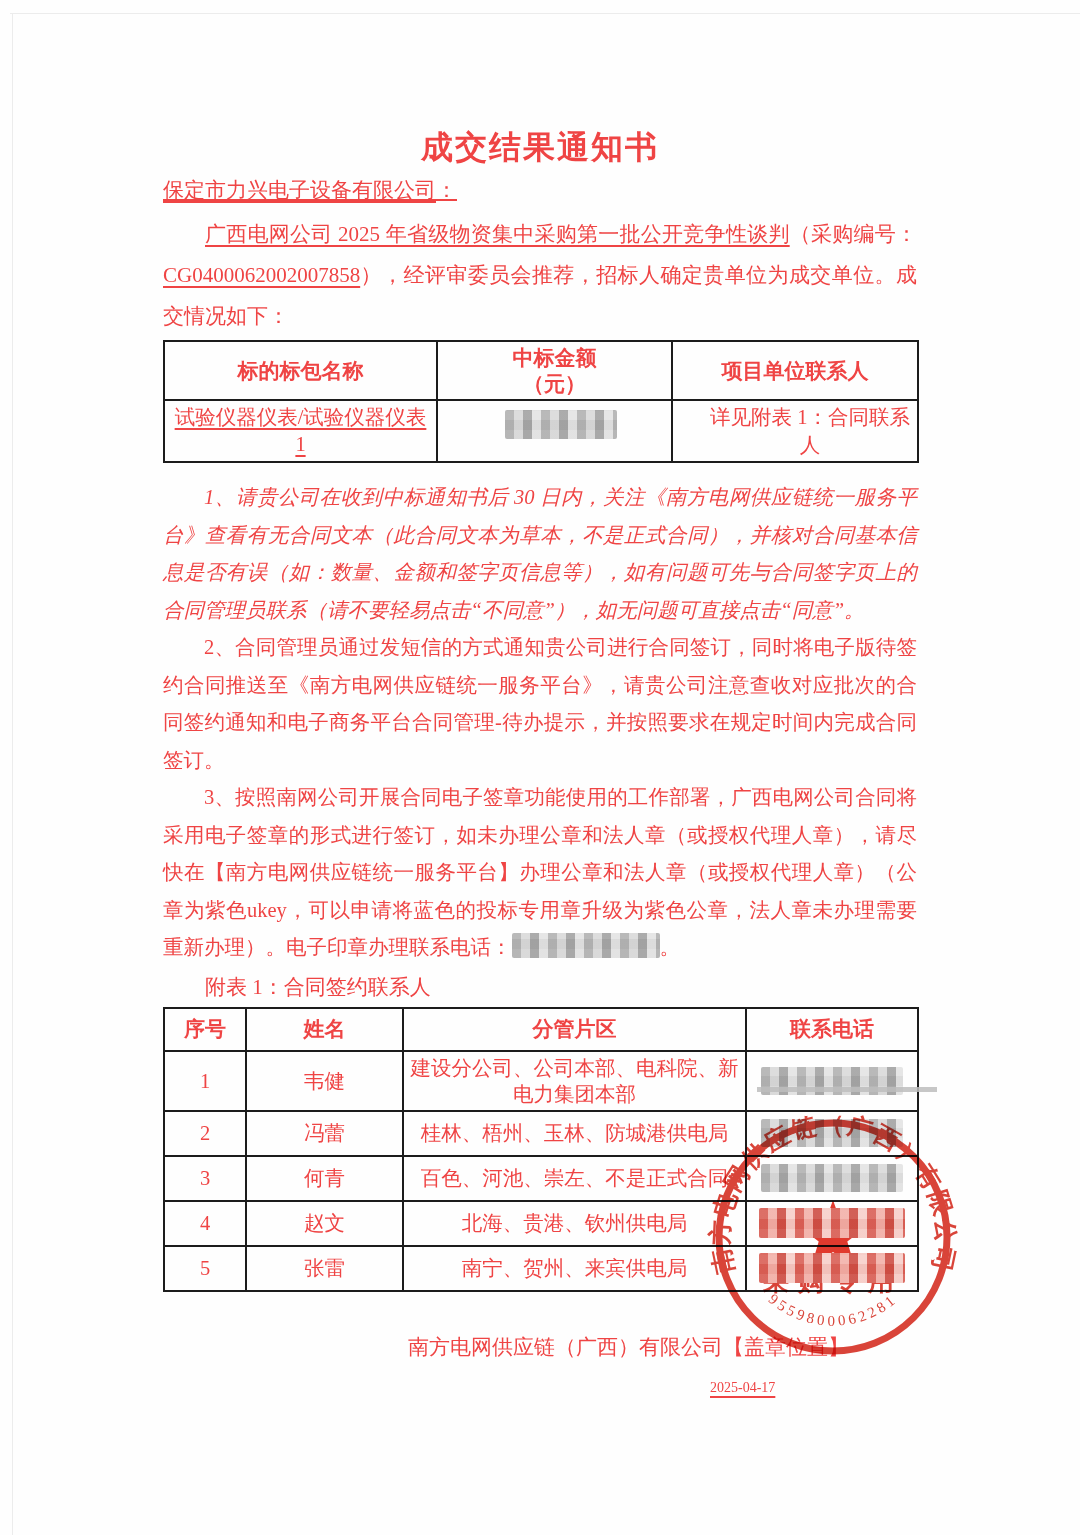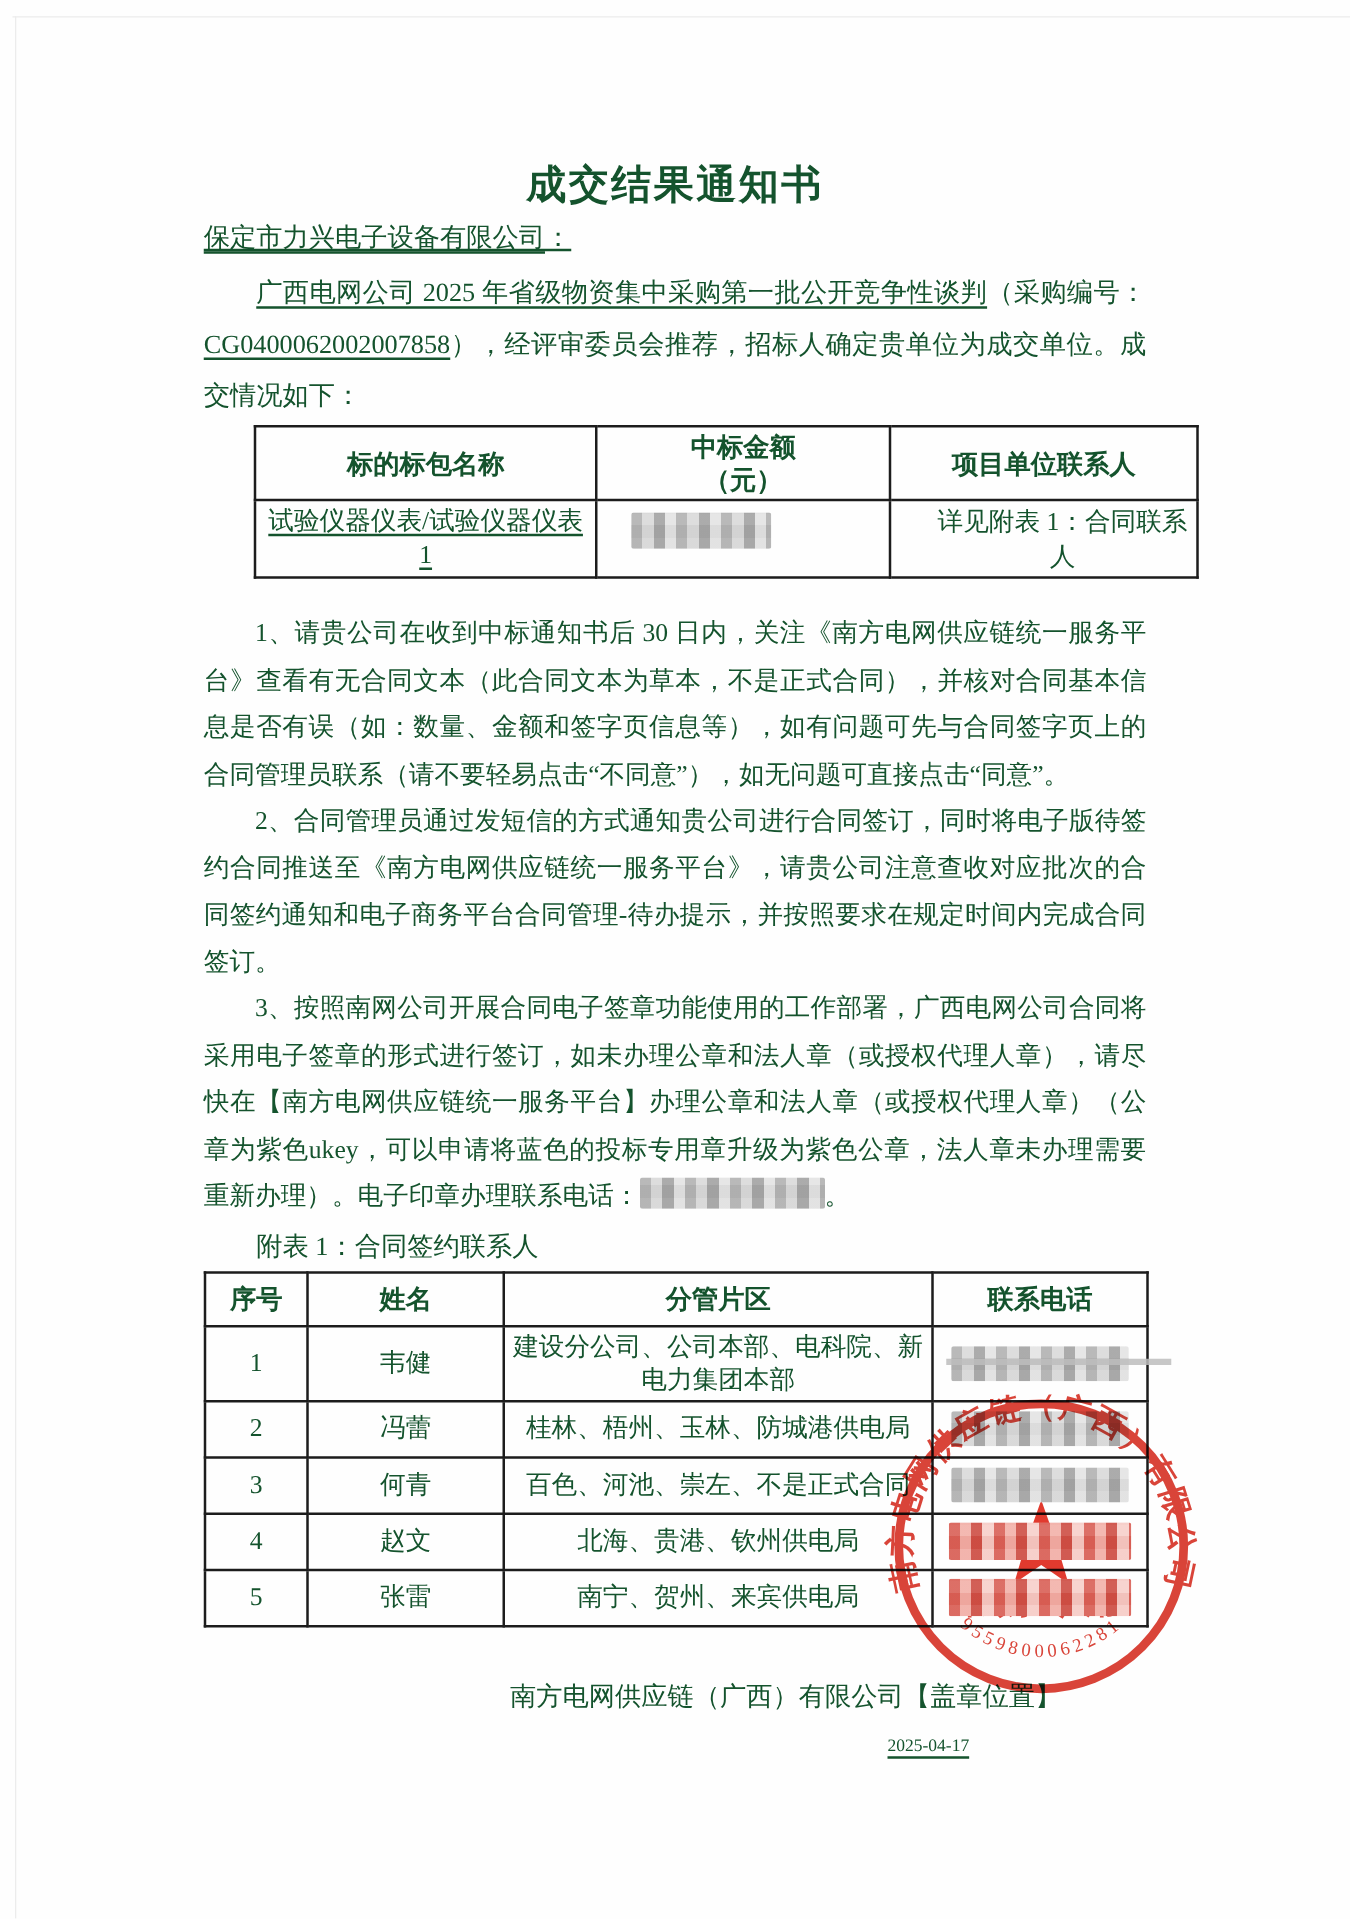--- a/index.html
+++ b/index.html
@@ -1,37 +1,37 @@
 <!DOCTYPE html>
 <html><head>
 <meta charset="utf-8">
 <style>
   html,body{margin:0;padding:0;background:#ffffff;}
   .sheet{
     position:relative; width:1080px; height:1535px; overflow:hidden;
-    background:#fefefe; color:#14532d;
+    background:#fefefe; color:#ef4444;
     font-family:"Liberation Serif","DejaVu Serif",serif;
   }
   .edge-top{position:absolute;left:10px;top:13px;right:0;height:1px;background:#ececec;}
   .edge-left{position:absolute;left:12px;top:13px;bottom:0;width:1px;background:#ececec;}
   .content{position:absolute;left:163px;top:0;width:754px;}
   .doc-title{margin:126px 0 0;font-size:32px;line-height:42px;text-align:center;font-weight:bold;letter-spacing:2px;}
   .recipient{margin-top:6px;font-size:21px;line-height:32px;text-decoration:underline;}
   .u{text-decoration:underline;text-underline-offset:4px;text-decoration-thickness:1.5px;}
   .intro{margin:8px 0 0;font-size:21px;line-height:41px;text-align:justify;text-indent:2em;}
   table{border-collapse:collapse;table-layout:fixed;width:754px;}
   td,th{border:2px solid #1c1c1c;text-align:center;vertical-align:middle;padding:2px 6px;font-size:21px;}
   th{font-weight:bold;line-height:26px;}
-  .award{margin-top:3px;margin-left:40px;}
+  .award{margin-top:3px;}
   .award .hrow th{height:53px;}
   .award .drow td{height:52px;}
   .pkg-cell{line-height:27px;font-size:20.5px;}
   .contact-cell{font-size:20.5px;padding-left:36px;}
   .body-p{margin:0;font-size:20.5px;line-height:37.5px;text-align:justify;text-indent:2em;}
-  .body-p.first{margin-top:26px;}
+  .body-p.first{margin-top:16px;font-style:italic;}
   .attach-title{margin:0;font-size:21px;line-height:40px;text-indent:2em;}
   .contacts .hrow th{height:37px;margin-left:17px;}
   .contacts .r1 td{height:54px;}
   .contacts .rr td{height:39px;}
   .contacts td{font-size:20.5px;line-height:26px;}
   .sign-line{margin:40px 0 0;padding-left:245px;font-size:21px;line-height:30px;}
   .date-line{margin:12px 0 0;padding-left:547px;font-size:14px;line-height:28px;}
   
   .px{border-radius:2px;filter:blur(.6px);}
   .px-gray{

